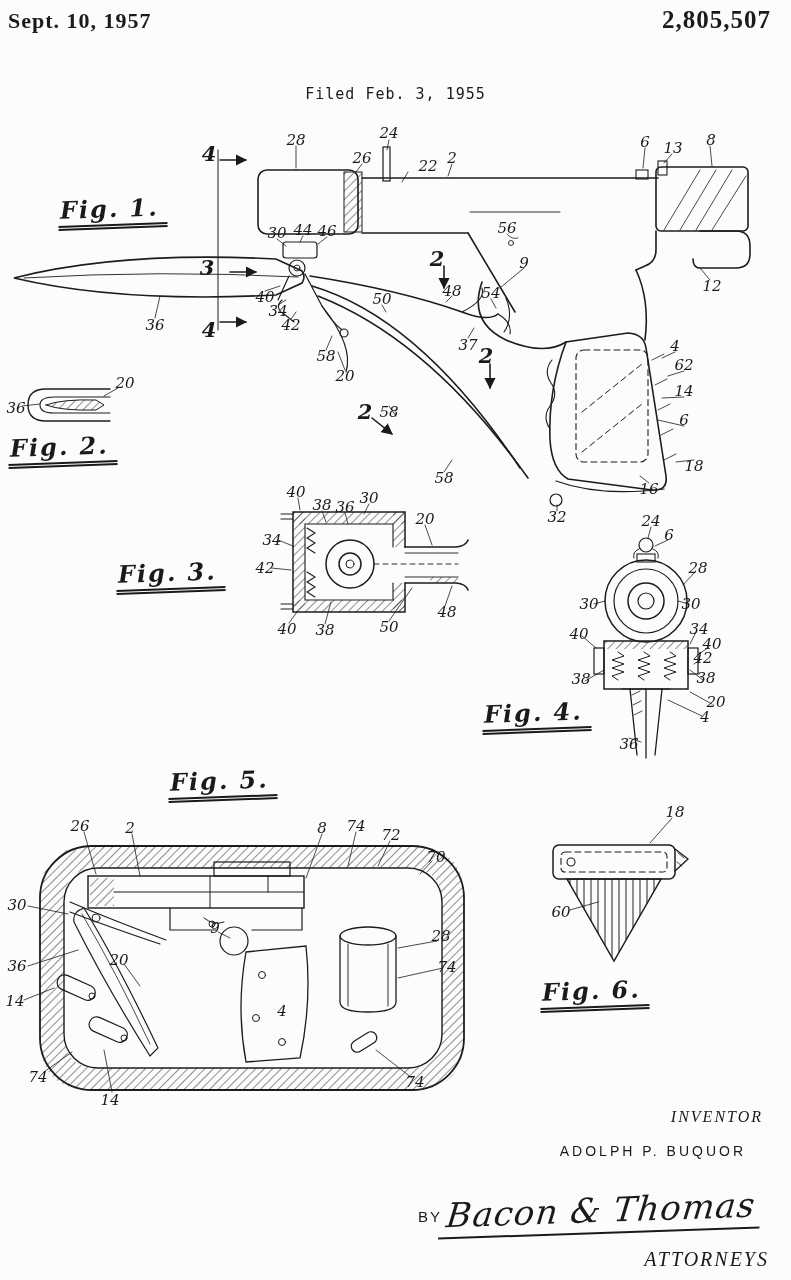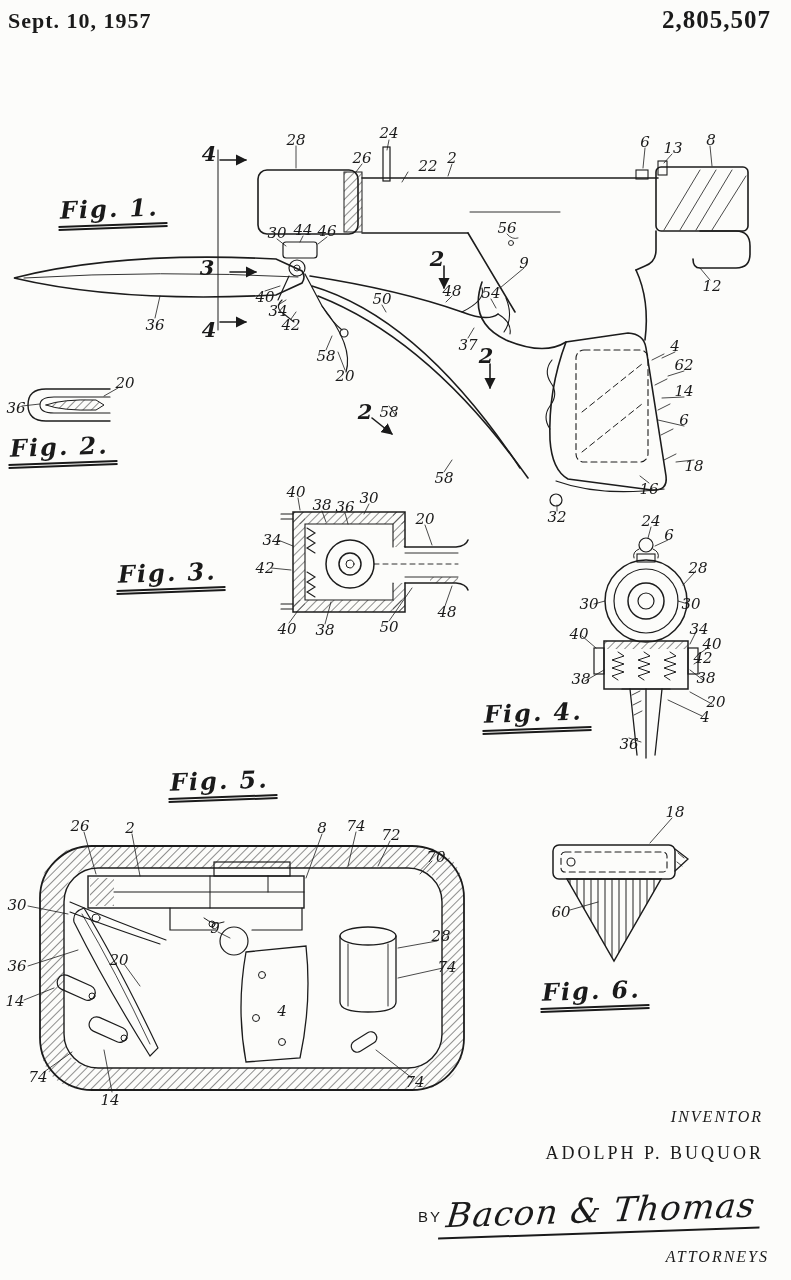--- a/index.html
+++ b/index.html
@@ -18,36 +18,37 @@
   .art{position:absolute;left:0;top:0;}
   .annot-layer{position:absolute;inset:0;pointer-events:none;}
   .ref-num{position:absolute;transform:translate(-50%,-50%);
            font:italic 15px "DejaVu Serif",serif;white-space:nowrap;}
   .sec-mark{font:italic bold 21px "DejaVu Serif",serif;}
   .fig-label{position:absolute;font:italic bold 24px "DejaVu Serif",serif;letter-spacing:2px;
              border-bottom:5px double #1a1a1a;padding:0 8px 1px 2px;transform:rotate(-2deg);
              white-space:nowrap;}
   
   .sig-inventor-cap{position:absolute;right:28px;top:1108px;font-style:italic;font-size:16px;letter-spacing:2px;}
-  .sig-inventor-name{position:absolute;right:27px;top:1143px;font-family:Liberation Serif, serif;
-                     font-size:18px;letter-spacing:3px;}
+  .sig-inventor-name{position:absolute;right:45px;top:1143px;font-family:Liberation Sans, sans-serif;
+                     font-size:14px;letter-spacing:3px;}
   .sig-by{position:absolute;left:418px;top:1208px;font-family:"Liberation Sans",sans-serif;
           font-size:15px;letter-spacing:2px;}
   .sig-script{position:absolute;right:30px;top:1190px;font:italic 34px "DejaVu Serif",serif;
               letter-spacing:1px;transform:skewX(-8deg) rotate(-2deg);border-bottom:2px solid #1a1a1a;
               padding:0 6px 2px 6px;}
-  .sig-attorneys{position:absolute;right:22px;top:1248px;font-style:italic;font-size:16px;letter-spacing:2px;}
+  .sig-attorneys{position:absolute;right:22px;top:1248px;font-style:italic;font-size:20px;letter-spacing:2px;}
 </style>
 </head>
 <body>
 
 <div class="page">
 
   <div class="hdr-date">Sept. 10, 1957</div>
   <div class="hdr-number">2,805,507</div>
+  <div class="hdr-filed">Filed Feb. 3, 1955</div>
 
   <svg class="art" width="791" height="1280" viewBox="0 0 791 1280">
     <defs>
       <pattern id="h45" patternUnits="userSpaceOnUse" width="6" height="6" patternTransform="rotate(45)">
         <line x1="0" y1="0" x2="0" y2="6" stroke="#222" stroke-width="1"></line>
       </pattern>
       <pattern id="hV" patternUnits="userSpaceOnUse" width="7" height="7">
         <line x1="3" y1="0" x2="3" y2="7" stroke="#222" stroke-width="1"></line>
       </pattern>
       <marker id="arr" viewBox="0 0 10 10" refX="9" refY="5" markerWidth="7" markerHeight="7" orient="auto">

